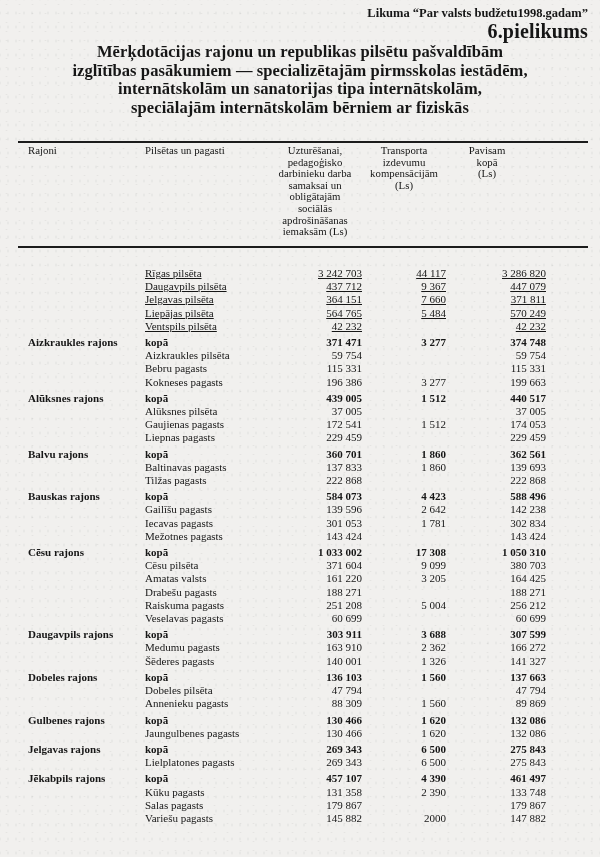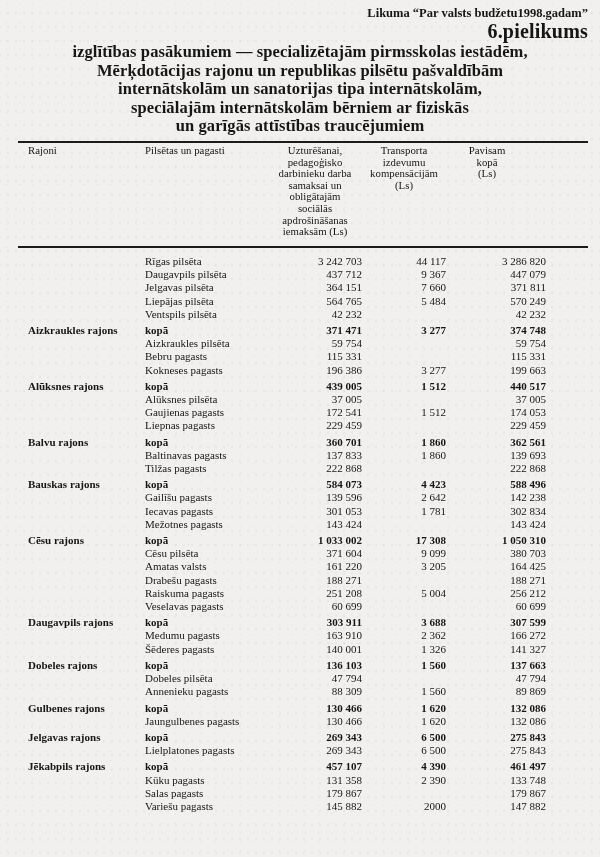--- a/index.html
+++ b/index.html
@@ -43,21 +43,21 @@
     font-size:10.8px;line-height:11.6px;
   }
   .th{white-space:nowrap;}
   .th.left{text-align:left;}
   .th.center{text-align:center;}
   .th-rajoni{padding-left:10px;}
   .th-total{padding-right:18px;}
 
   .tbody{padding-top:3px;font-size:11px;line-height:13.2px;}
   .group{margin-top:3px;}
-  .group:first-child{margin-top:4px;}
+  .group:first-child{margin-top:16px;text-decoration:underline;}
   .row{
     display:grid;
     grid-template-columns:127px 123px 94px 84px 100px 1fr;
     white-space:nowrap;
   }
   .cell-rajons{padding-left:10px;font-weight:bold;}
   .cell-place{}
   .cell-num{text-align:right;}
   .bold{font-weight:bold;}
 </style>
@@ -65,25 +65,24 @@
 <body>
 
 <div class="page">
 
   <div class="top-right">
     <div class="law-line">Likuma “Par valsts budžetu1998.gadam”</div>
     <div class="annex-line">6.pielikums</div>
   </div>
 
   <div class="title" id="doc-title">
+      <div class="title-line">Mērķdotācijas rajonu un republikas pilsētu pašvaldībām</div>
       <div class="title-line">izglītības pasākumiem — specializētajām pirmsskolas iestādēm,</div>
-      <div class="title-line">Mērķdotācijas rajonu un republikas pilsētu pašvaldībām</div>
       <div class="title-line">internātskolām un sanatorijas tipa internātskolām,</div>
       <div class="title-line">speciālajām internātskolām bērniem ar fiziskās</div>
-      <div class="title-line">un garīgās attīstības traucējumiem</div>
     </div>
 
   <div class="table">
     <div class="thead" id="thead">
         <div class="th left th-rajoni">
           <div class="th-line">Rajoni</div>
         </div>
         <div class="th left th-pilsetas">
           <div class="th-line">Pilsētas un pagasti</div>
         </div>

